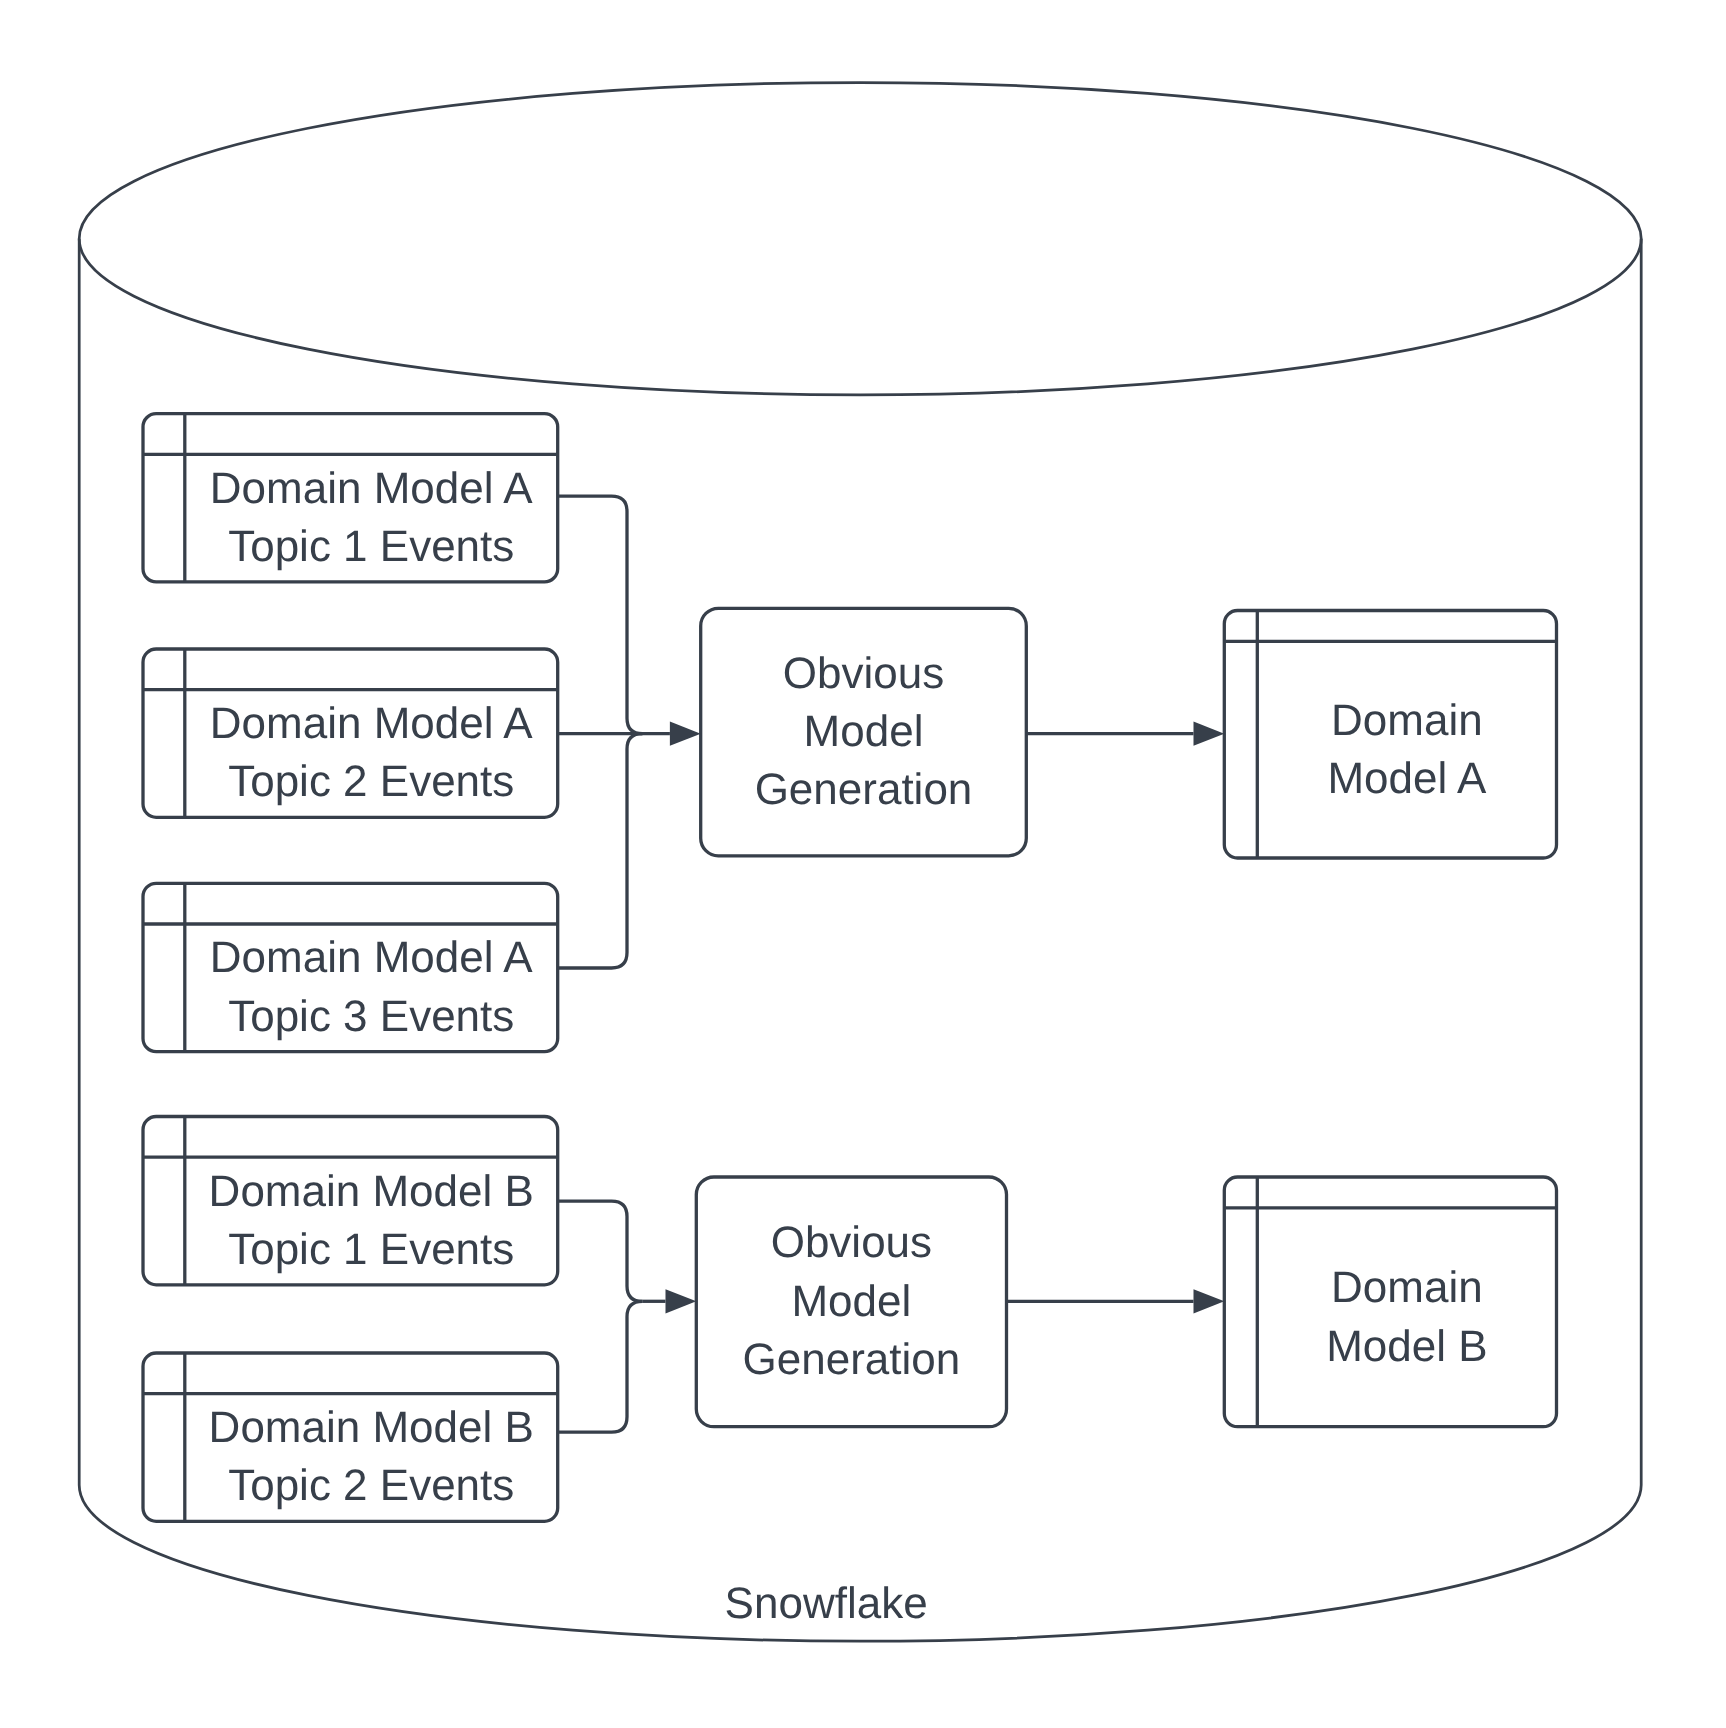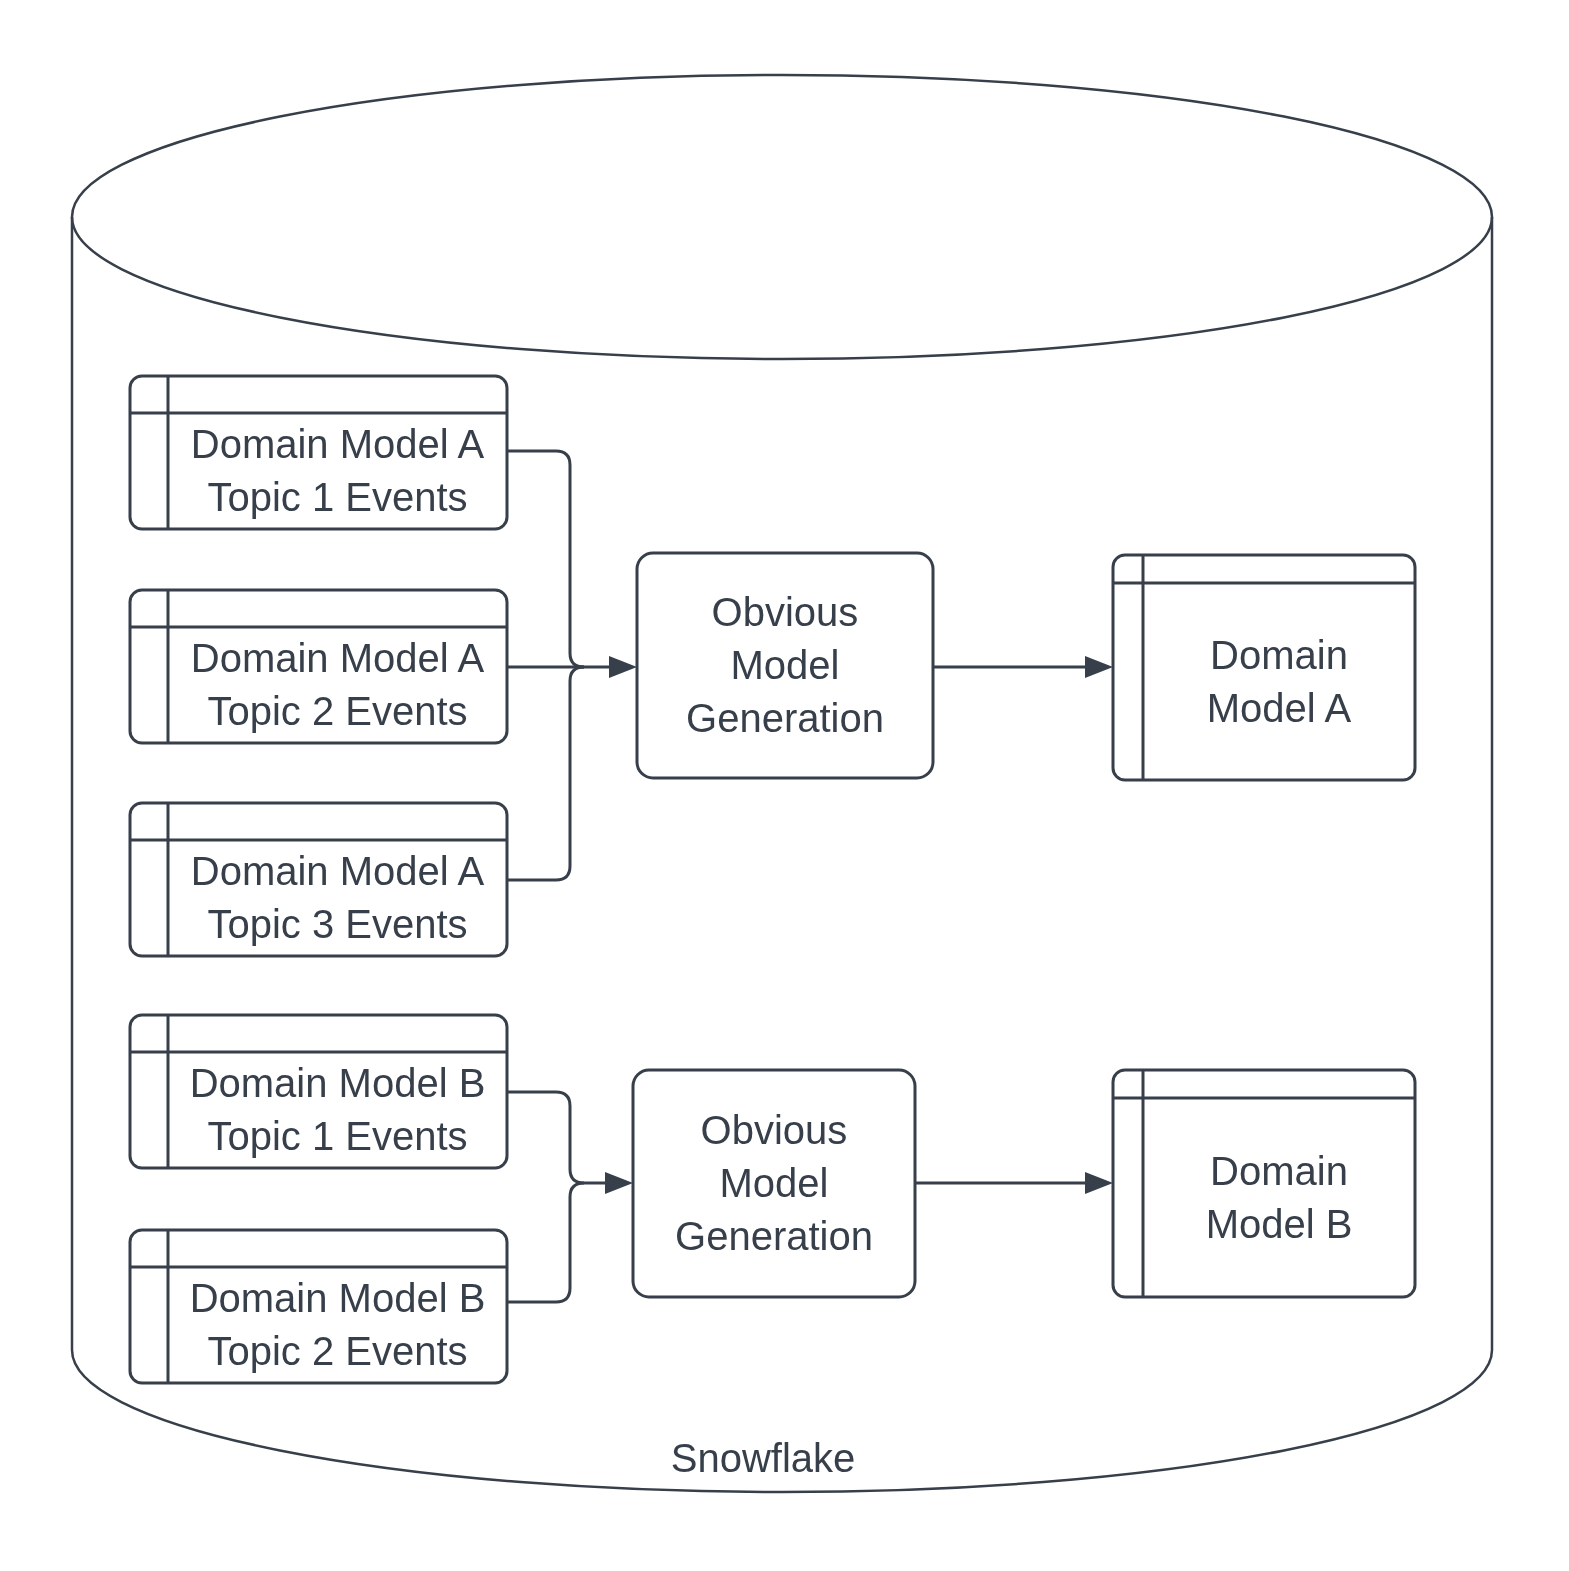--- a/index.html
+++ b/index.html
@@ -141,15 +141,15 @@
   <div class="lbl" style="left:633px; top:1070px; width:282px; height:227px;">Obvious
 Model
 Generation</div>
 
   <div class="lbl" style="left:1143px; top:583px; width:272px; height:197px;">Domain
 Model A</div>
 
   <div class="lbl" style="left:1143px; top:1098px; width:272px; height:199px;">Domain
 Model B</div>
 
-  <div class="lbl" style="left:563px; top:1432px; width:400px; height:52px;">Snowflake</div>
+  <div class="lbl" style="left:551px; top:1432px; width:400px; height:52px;">Snowflake</div>
 
 </div>
 
 </body></html>

